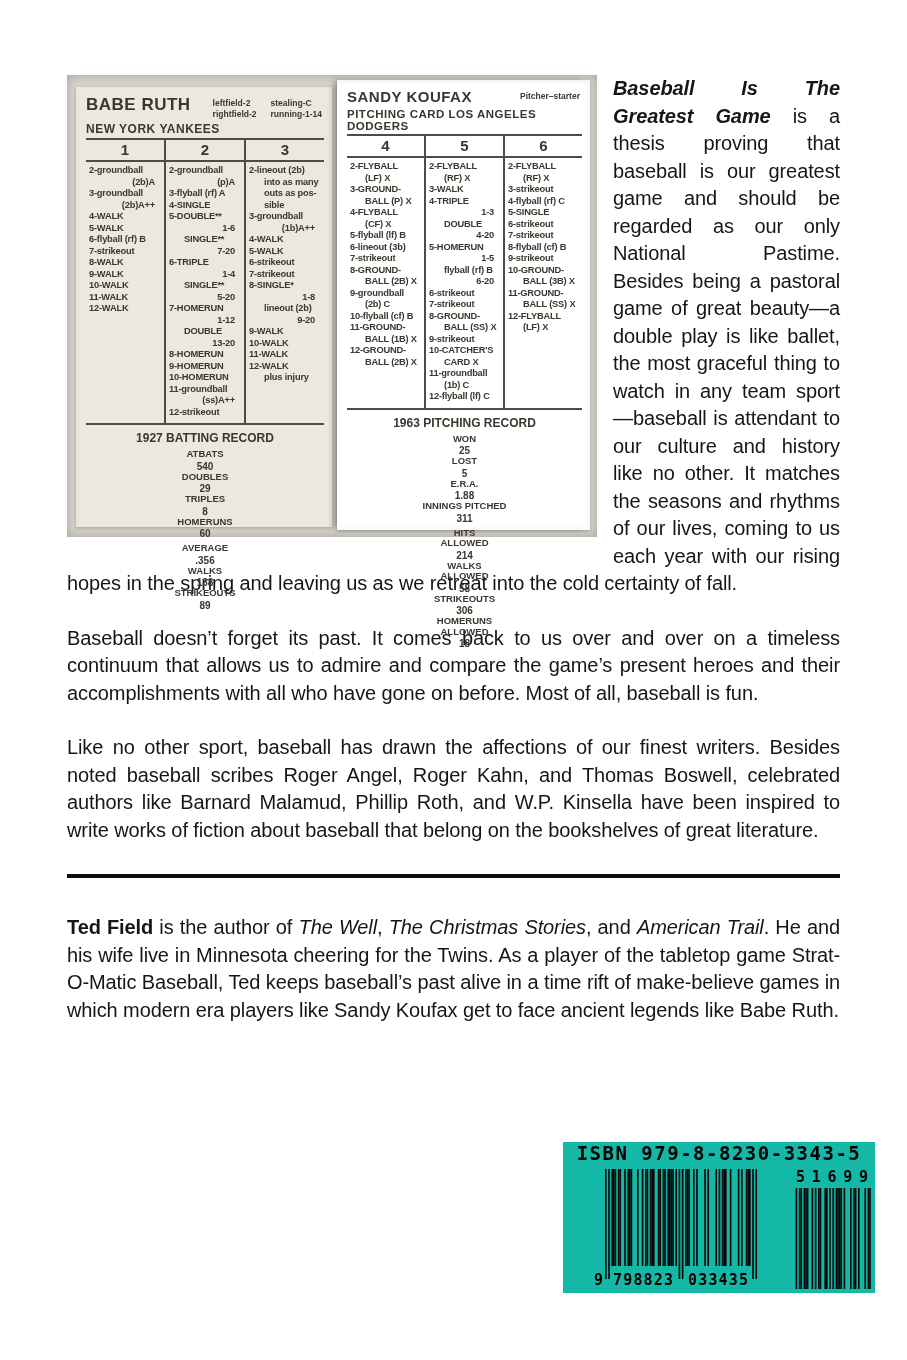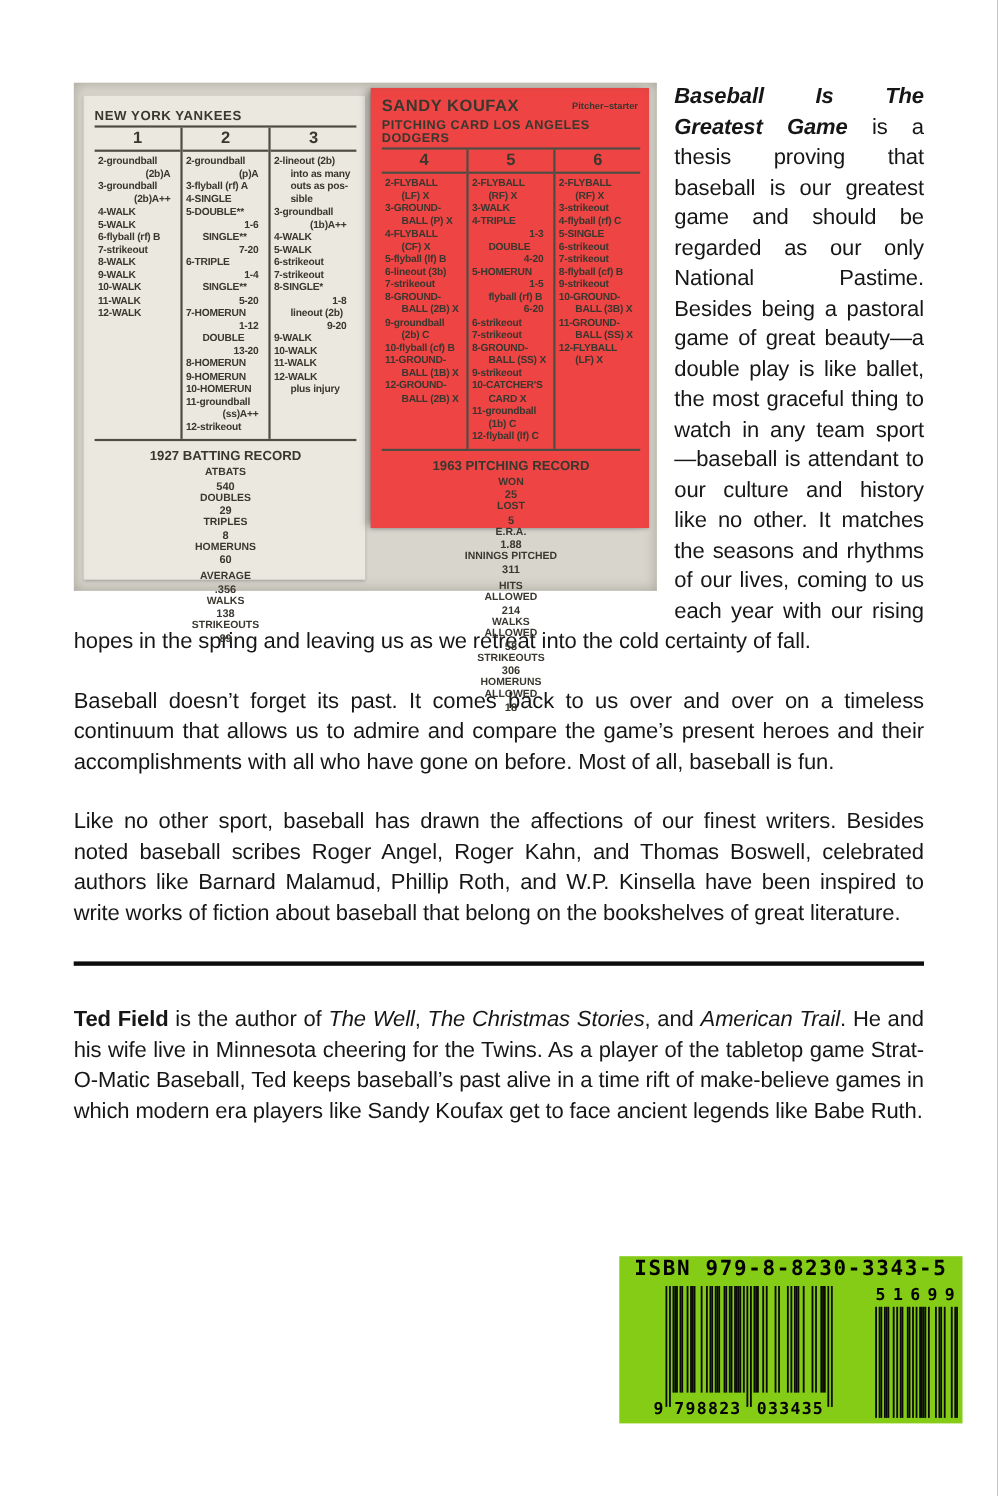--- a/index.html
+++ b/index.html
@@ -16,22 +16,22 @@
     float:left; width:530px; height:462px; margin:0 16px 8px 0;
     background:#d8d5cd; position:relative;
   }
   .photo::after { content:''; position:absolute; inset:0;
     box-shadow:inset 0 0 12px rgba(90,85,70,.4); pointer-events:none; }
   .card {
     position:absolute; background:#ebe8df; color:#3a372f;
     box-shadow:0 1px 3px rgba(0,0,0,.25);
   }
   .card.ruth   { left:9px;  top:12px; width:256px; height:440px; padding:8px 8px 0 10px; }
-  .card.koufax { left:270px; top:5px; width:253px; height:400px; padding:8px 8px 0 10px;
-    background:#ef4444;
+  .card.koufax { left:270px; top:5px; width:253px; height:450px; padding:8px 8px 0 10px;
+    background:#ffffff;
     box-shadow:-5px 0 7px -2px rgba(0,0,0,.35), 0 1px 3px rgba(0,0,0,.2); }
   .card-head { display:flex; justify-content:space-between; align-items:flex-start; }
   .player { font-size:17px; font-weight:700; letter-spacing:.5px; }
   .koufax .player { font-size:15px; }
   .hdr-small { display:flex; gap:14px; padding-top:3px; padding-right:2px; }
   .hsc { font-size:8.5px; line-height:10.5px; white-space:pre-line; font-weight:700; }
   .team { font-size:12px; font-weight:700; letter-spacing:.5px; margin-top:3px; }
   .koufax .team { font-size:11.5px; }
   .cols { display:flex; margin-top:2px;
     border-top:2px solid #4f4c44; border-bottom:2px solid #4f4c44; }
@@ -62,36 +62,45 @@
 
   
   .logo { position:absolute; left:64px; top:1204px; display:flex; align-items:baseline; }
   .logo-author { font-family:"Liberation Serif", serif; font-weight:700;
     font-size:52px; color:#222b43; letter-spacing:-1px; }
   .logo-house { font-family:"Liberation Sans", sans-serif; font-weight:700;
     font-size:38px; color:#c75f55; letter-spacing:3px; margin-left:2px; }
   .logo-reg { font-size:13px; color:#c75f55; position:relative; top:-24px; margin-left:1px; }
 
   
-  .barcode-block { position:absolute; left:563px; top:1142px; width:312px; background:#84cc16; }
+  .barcode-block { position:absolute; left:563px; top:1142px; width:312px; background:#14b8a6; }
   .isbn-line { font-family:"DejaVu Sans Mono", monospace; font-weight:700;
     font-size:19px; letter-spacing:1.5px; text-align:center; white-space:nowrap; color:#000; }
   .codes { display:flex; margin-top:5px; padding-left:30px; }
   .addon-code { margin-left:25px; }
   .codes svg text { font-family:"DejaVu Sans Mono", monospace; font-weight:700; fill:#000; }
 </style>
 </head>
 <body>
 
 <div class="page">
   <div class="content">
 
     <div class="photo">
 
       <div class="card ruth">
+        <div class="card-head">
+          <div class="player">BABE RUTH</div>
+          <div class="hdr-small">
+              <div class="hsc">leftfield-2
+rightfield-2</div>
+              <div class="hsc">stealing-C
+running-1-14</div>
+            </div>
+        </div>
         <div class="team">NEW YORK YANKEES</div>
         <div class="cols">
             <div class="col">
               <div class="col-h">1</div>
               <div class="col-b">
                 <div>2-groundball</div>
                 <div class="a-r">(2b)A</div>
                 <div>3-groundball</div>
                 <div class="a-r">(2b)A++</div>
                 <div>4-WALK</div>

